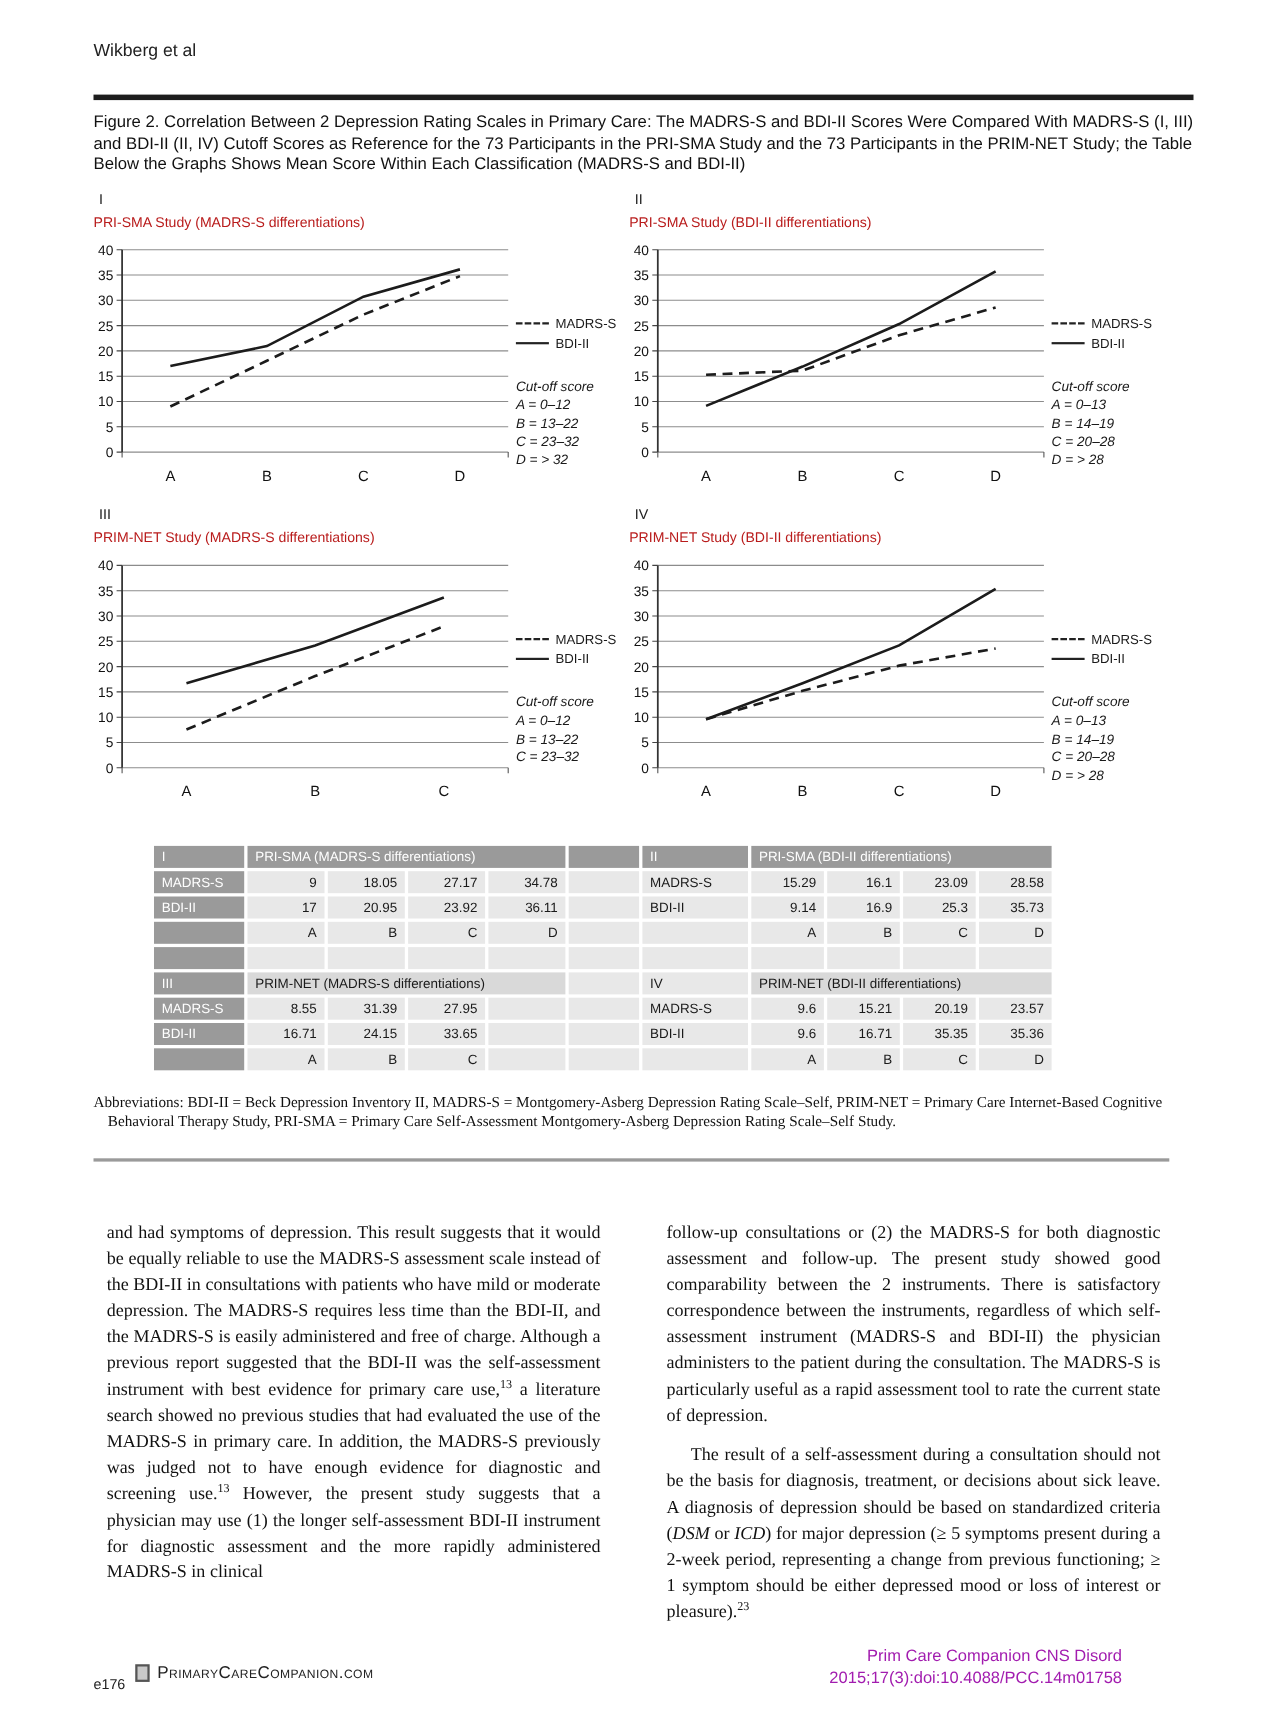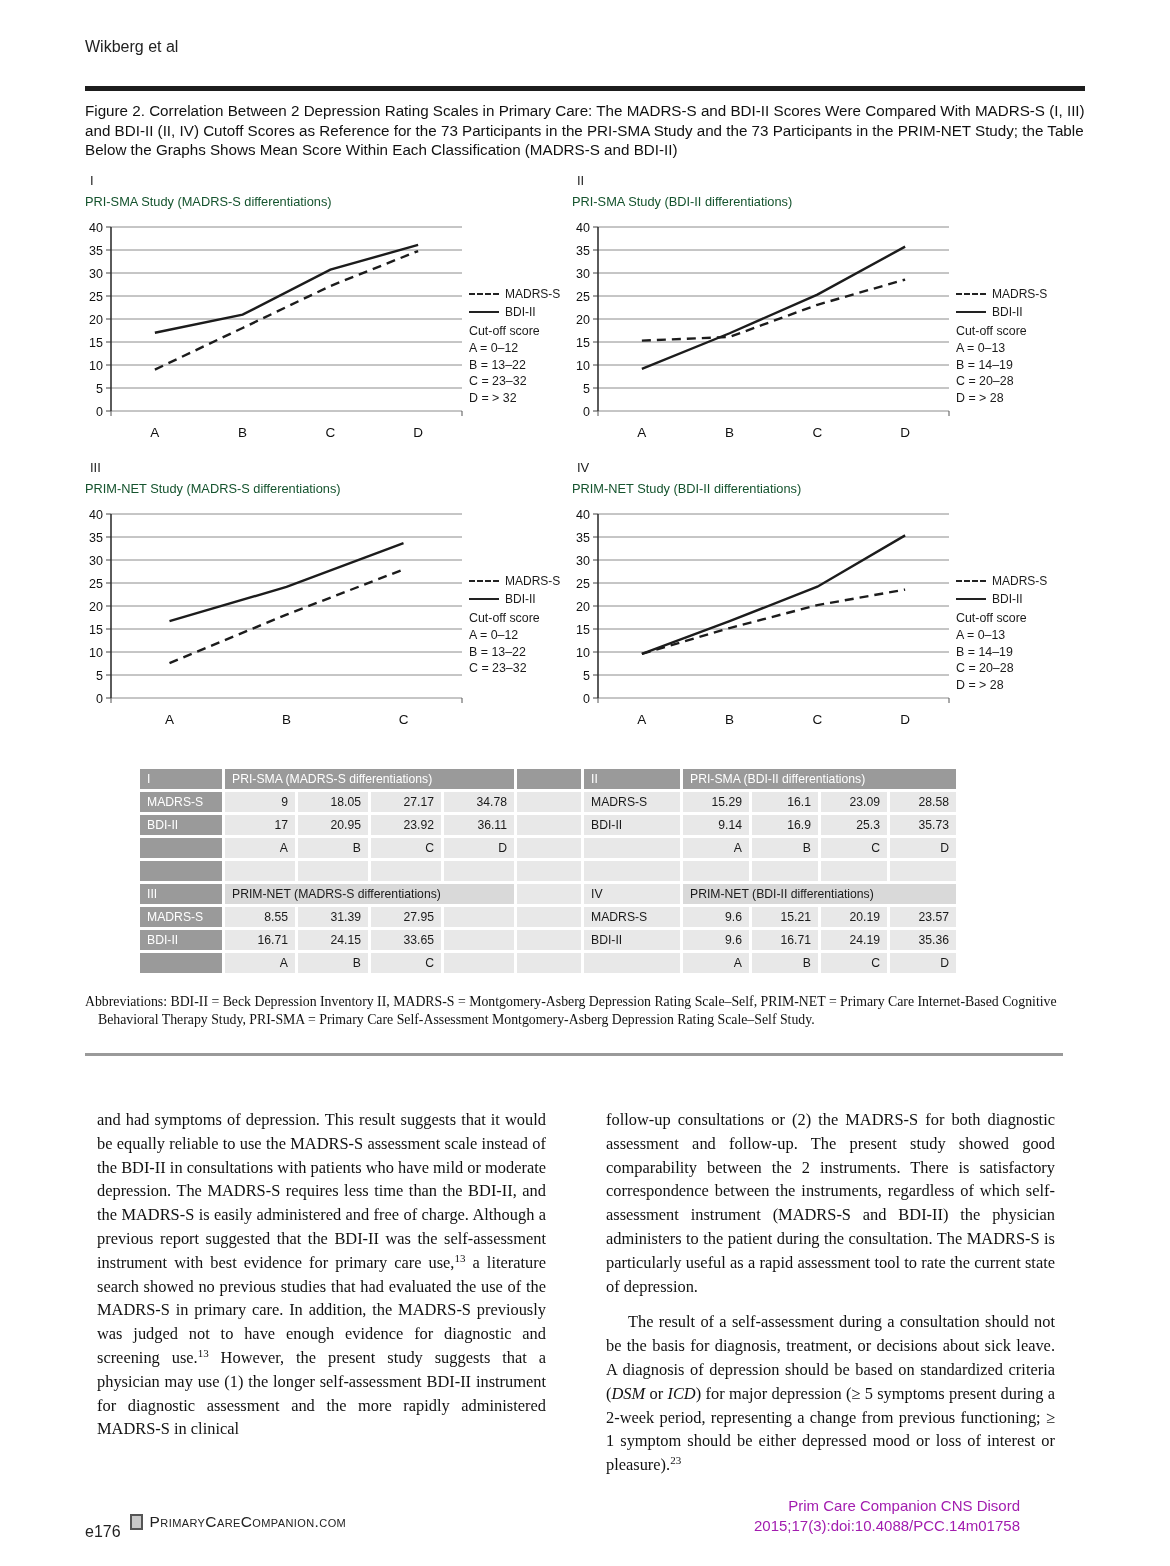--- a/index.html
+++ b/index.html
@@ -8,28 +8,28 @@
 
   .running-head{position:absolute;left:85px;top:38px;font-size:16px;color:#222;}
   .top-rule{position:absolute;left:85px;top:86px;width:1000px;height:5px;background:#1d1d1d;}
   .fig-caption{position:absolute;left:85px;top:101px;width:1004px;font-size:15.2px;
                font-weight:normal;line-height:19.5px;color:#111;}
 
   
   #charts-area{position:absolute;left:85px;top:173px;width:1010px;height:590px;}
   .chart-cell{position:absolute;width:500px;height:287px;}
   .chart-numeral{position:absolute;left:5px;top:0;font-size:13px;color:#222;}
-  .chart-title{position:absolute;left:0;top:21px;font-size:12.8px;color:#14532d;text-align:center;}
+  .chart-title{position:absolute;left:0;top:21px;font-size:12.8px;color:#b91c1c;text-align:center;}
   .chart-svg{position:absolute;left:0;top:44px;}
   .legend{position:absolute;left:384px;top:112px;width:116px;font-size:12px;color:#1a1a1a;}
   .legend-row{display:flex;align-items:center;height:18px;}
   .legend-sample{display:inline-block;width:30px;margin-right:6px;}
   .legend-sample.dashed{border-top:2.6px dashed #222;}
   .legend-sample.solid{border-top:2.6px solid #222;}
-  .cutoff-block{margin-top:2px;font-size:12.4px;line-height:16.8px;}
+  .cutoff-block{margin-top:22px;font-size:12.4px;line-height:16.8px;font-style:italic;}
 
   
   #score-table{position:absolute;left:137px;top:766px;border-collapse:separate;border-spacing:3px;}
   #score-table td{height:20px;padding:0 7px;font-size:12.2px;white-space:nowrap;
                   text-align:right;vertical-align:middle;background:#e8e8e8;color:#1a1a1a;}
   #score-table td.dk{background:#9a9a9a;color:#ffffff;text-align:left;}
   #score-table td.hd{background:#d9d9d9;color:#1a1a1a;text-align:left;}
   #score-table td.lf{text-align:left;}
 
   .abbrev{position:absolute;left:85px;top:993px;width:975px;font-family:"Liberation Serif",serif;
@@ -40,21 +40,21 @@
   .body-col{position:absolute;top:1096px;width:473px;font-family:"Liberation Serif",serif;
             font-size:16.4px;line-height:23.8px;text-align:justify;color:#111;}
   .body-col p{margin:12px;}
   .body-col p.indent{text-indent:22px;}
   .body-col sup{font-size:11px;line-height:0;vertical-align:super;}
   #body-left{left:85px;}
   #body-right{left:594px;}
 
   
   .footer-left{position:absolute;left:85px;top:1503px;display:flex;align-items:center;}
-  .footer-page{font-size:16px;color:#222;margin-top:20px;}
+  .footer-page{font-size:13px;color:#222;margin-top:20px;}
   .doc-icon{display:inline-block;width:9px;height:12px;background:#c9c9c9;
             border:2px solid #555;margin:0 7px 0 9px;}
   .footer-site{font-family:Liberation Sans, sans-serif;font-variant:small-caps;
                font-size:15.5px;letter-spacing:0.4px;color:#222;}
   .footer-right{position:absolute;right:116px;top:1496px;text-align:right;
                 font-size:15px;line-height:19.5px;color:#a21caf;}
 </style>
 </head>
 <body>
 
@@ -399,21 +399,21 @@
         <tr>
           <td class="dk">BDI-II</td>
           <td>16.71</td>
           <td>24.15</td>
           <td>33.65</td>
           <td></td>
           <td></td>
           <td class="lf">BDI-II</td>
           <td>9.6</td>
           <td>16.71</td>
-          <td>24.19</td>
+          <td>35.35</td>
           <td>35.36</td>
         </tr>
         <tr>
           <td class="dk"></td>
           <td>A</td>
           <td>B</td>
           <td>C</td>
           <td></td>
           <td></td>
           <td></td>

